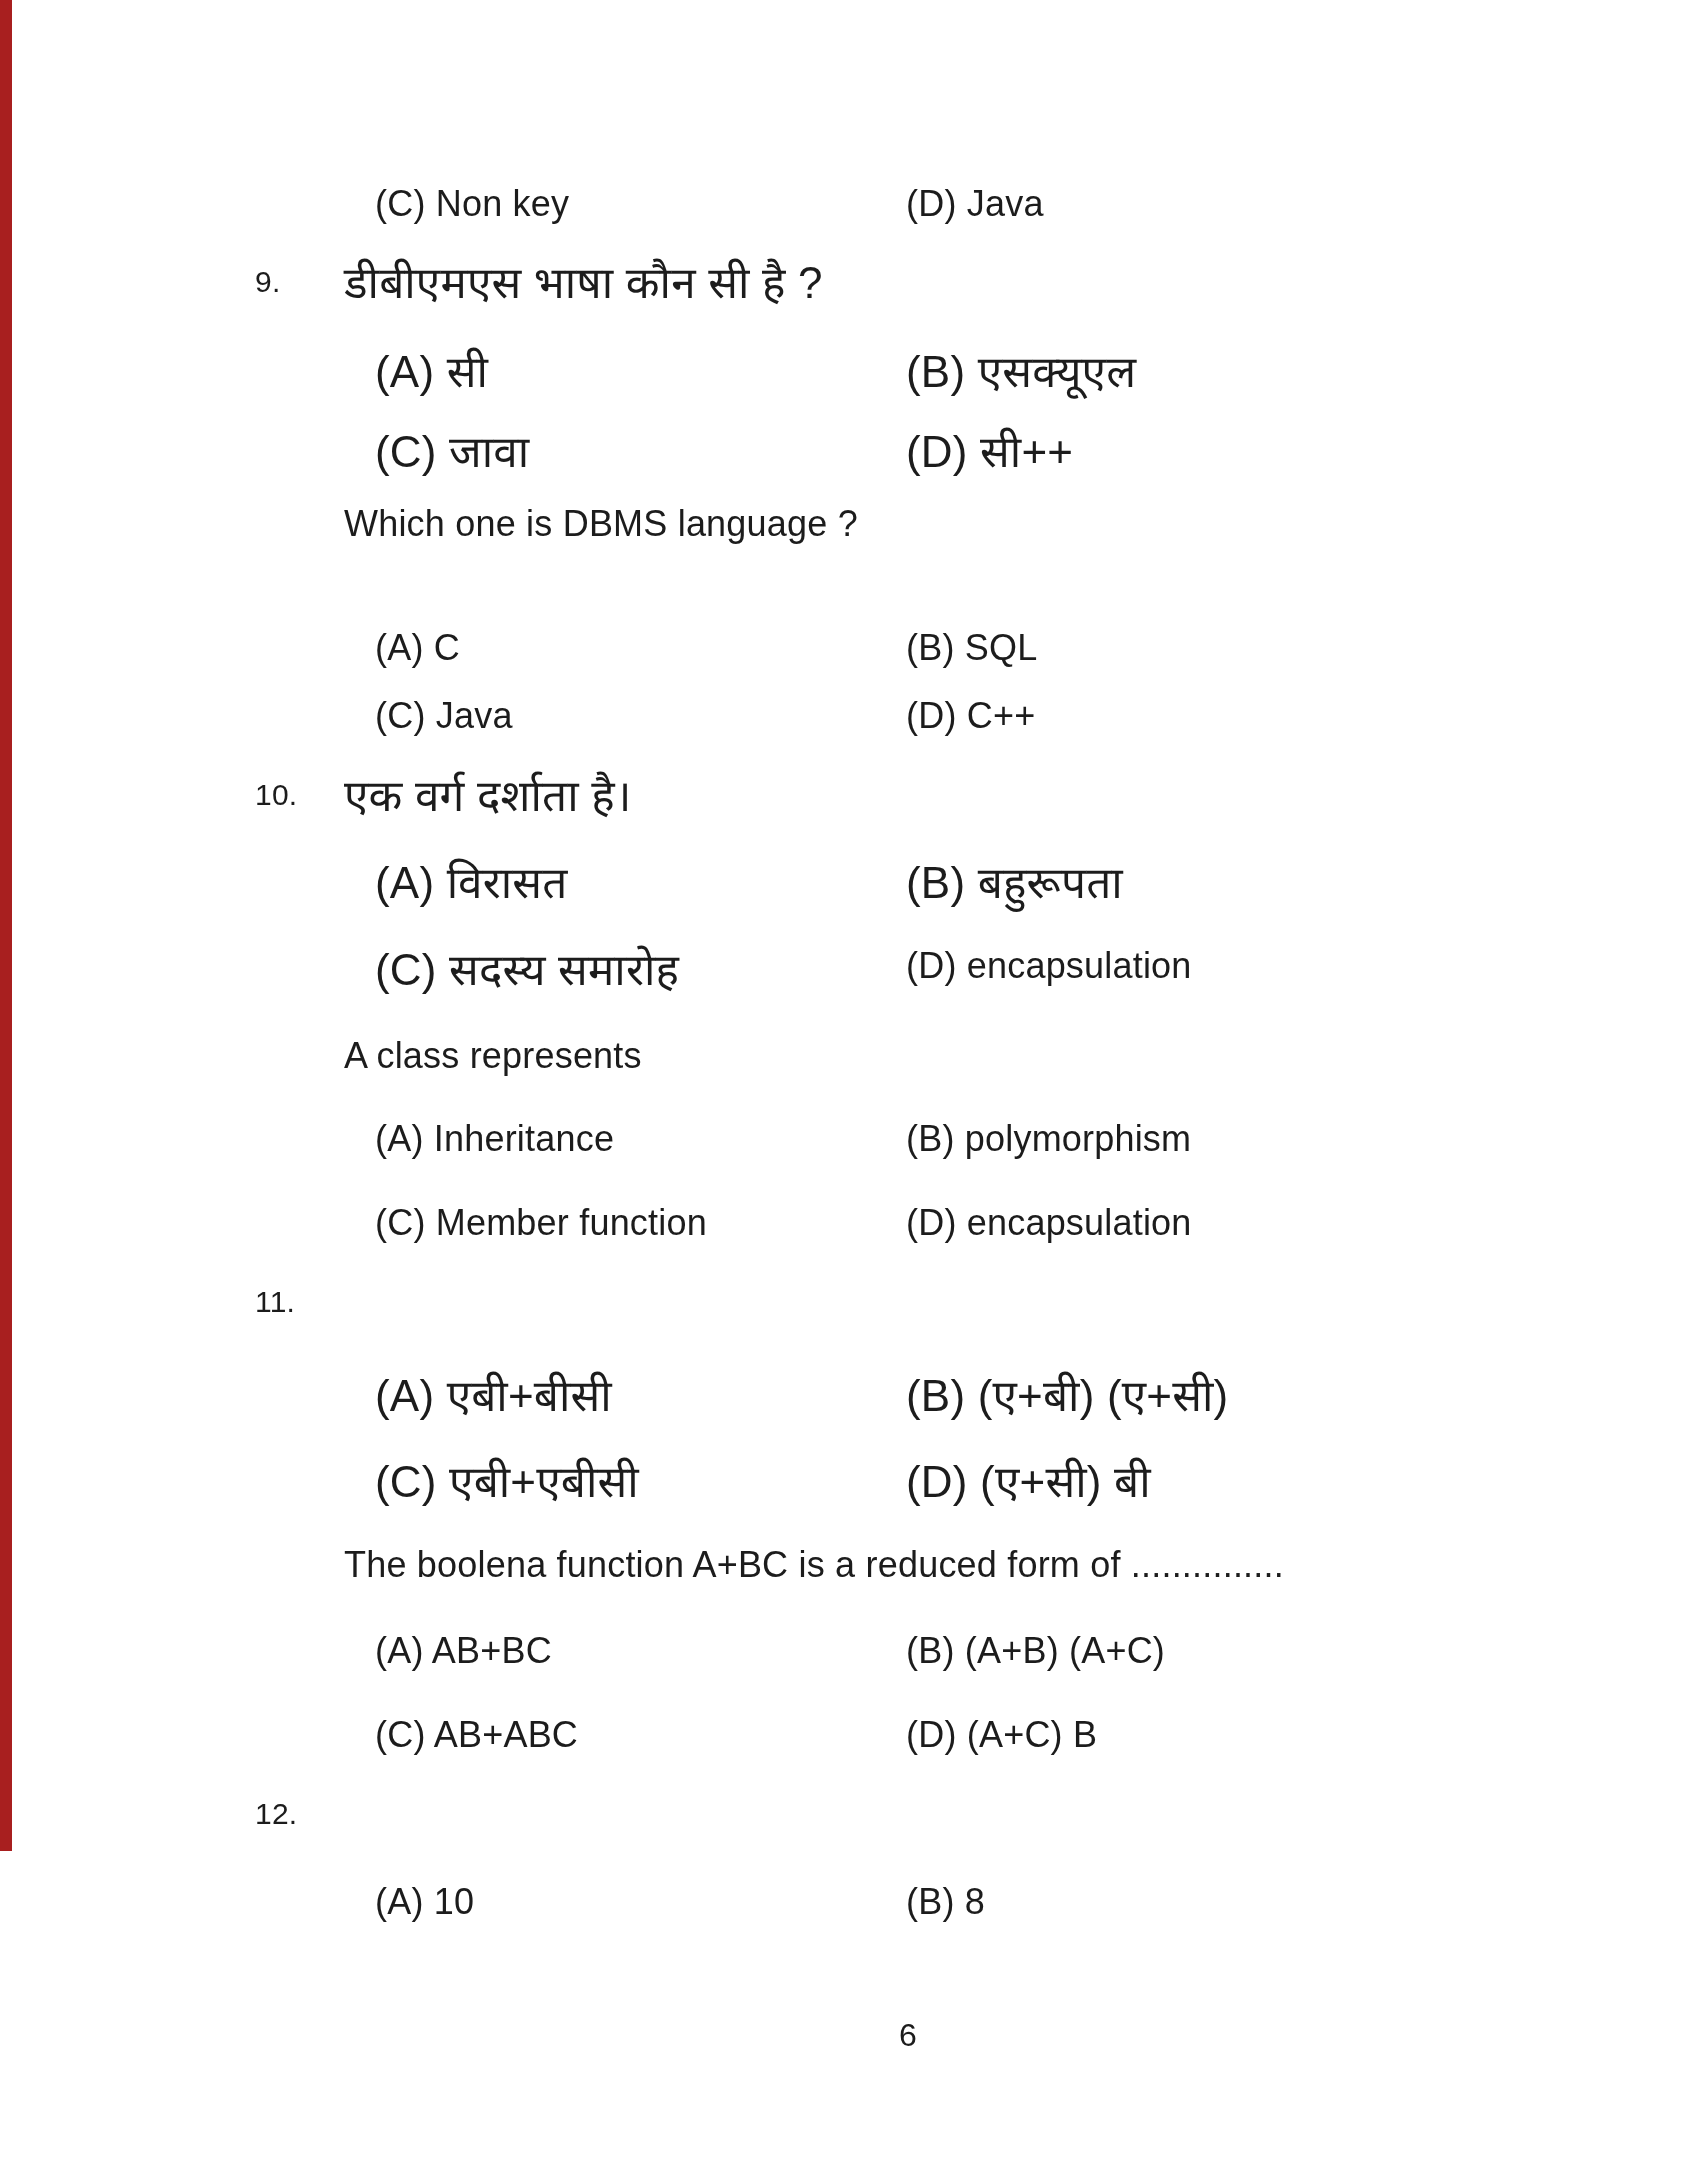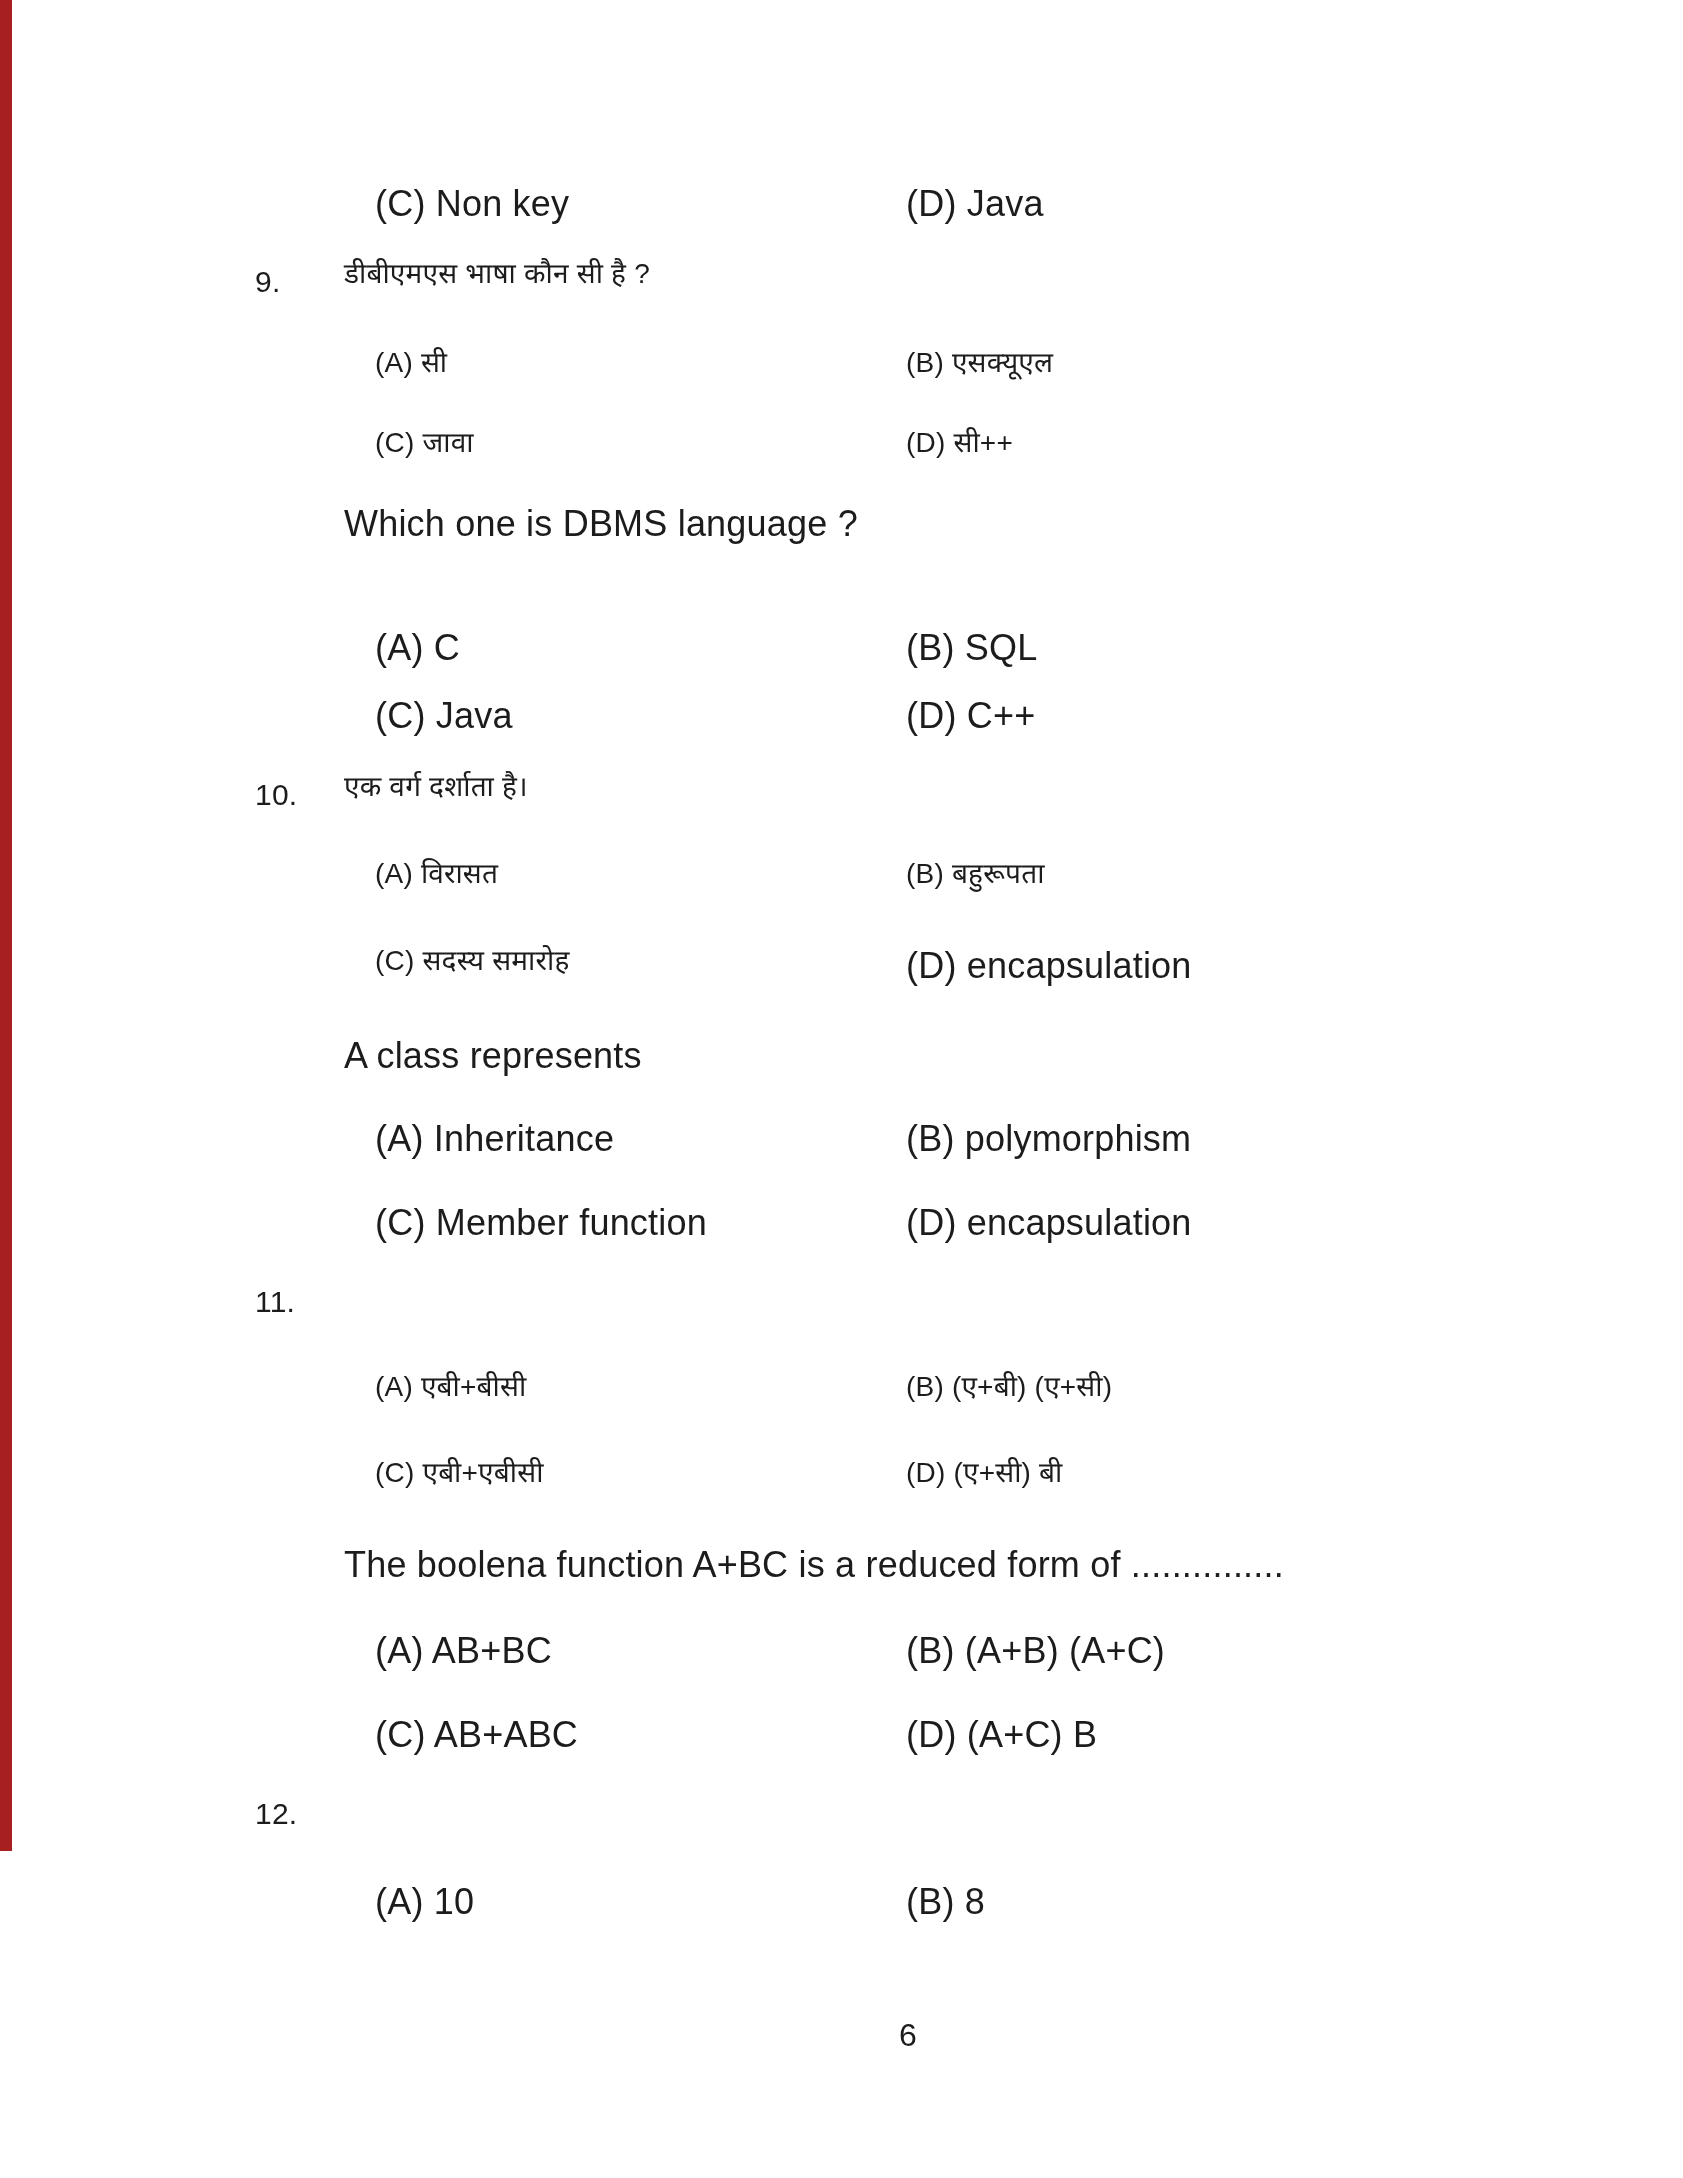--- a/index.html
+++ b/index.html
@@ -11,21 +11,21 @@
   .left-bar{position:absolute;left:0;top:0;width:12px;height:1851px;}
   .row{position:absolute;left:0;top:0;width:100%;height:50px;}
   .opt,.qtext,.qnum,.pagenum{
     position:absolute;white-space:nowrap;
     font-size:36px;line-height:1.1;letter-spacing:0.2px;
   }
   .col-a{left:344px;margin-left:31px;}
   .col-b{left:906px;}
   .qtext{left:344px;}
   .qnum{left:255px;top:6px;font-size:30px;}
-  .hi{font-size:28px;}
+  .hi{font-size:44px;}
   .pagenum{left:899px;font-size:32px;}
 </style>
 </head>
 <body>
 
 <main>
 
   <div class="left-bar" style="background: rgb(168, 31, 31);"></div>
 
   <div class="row" style="top:184px">

